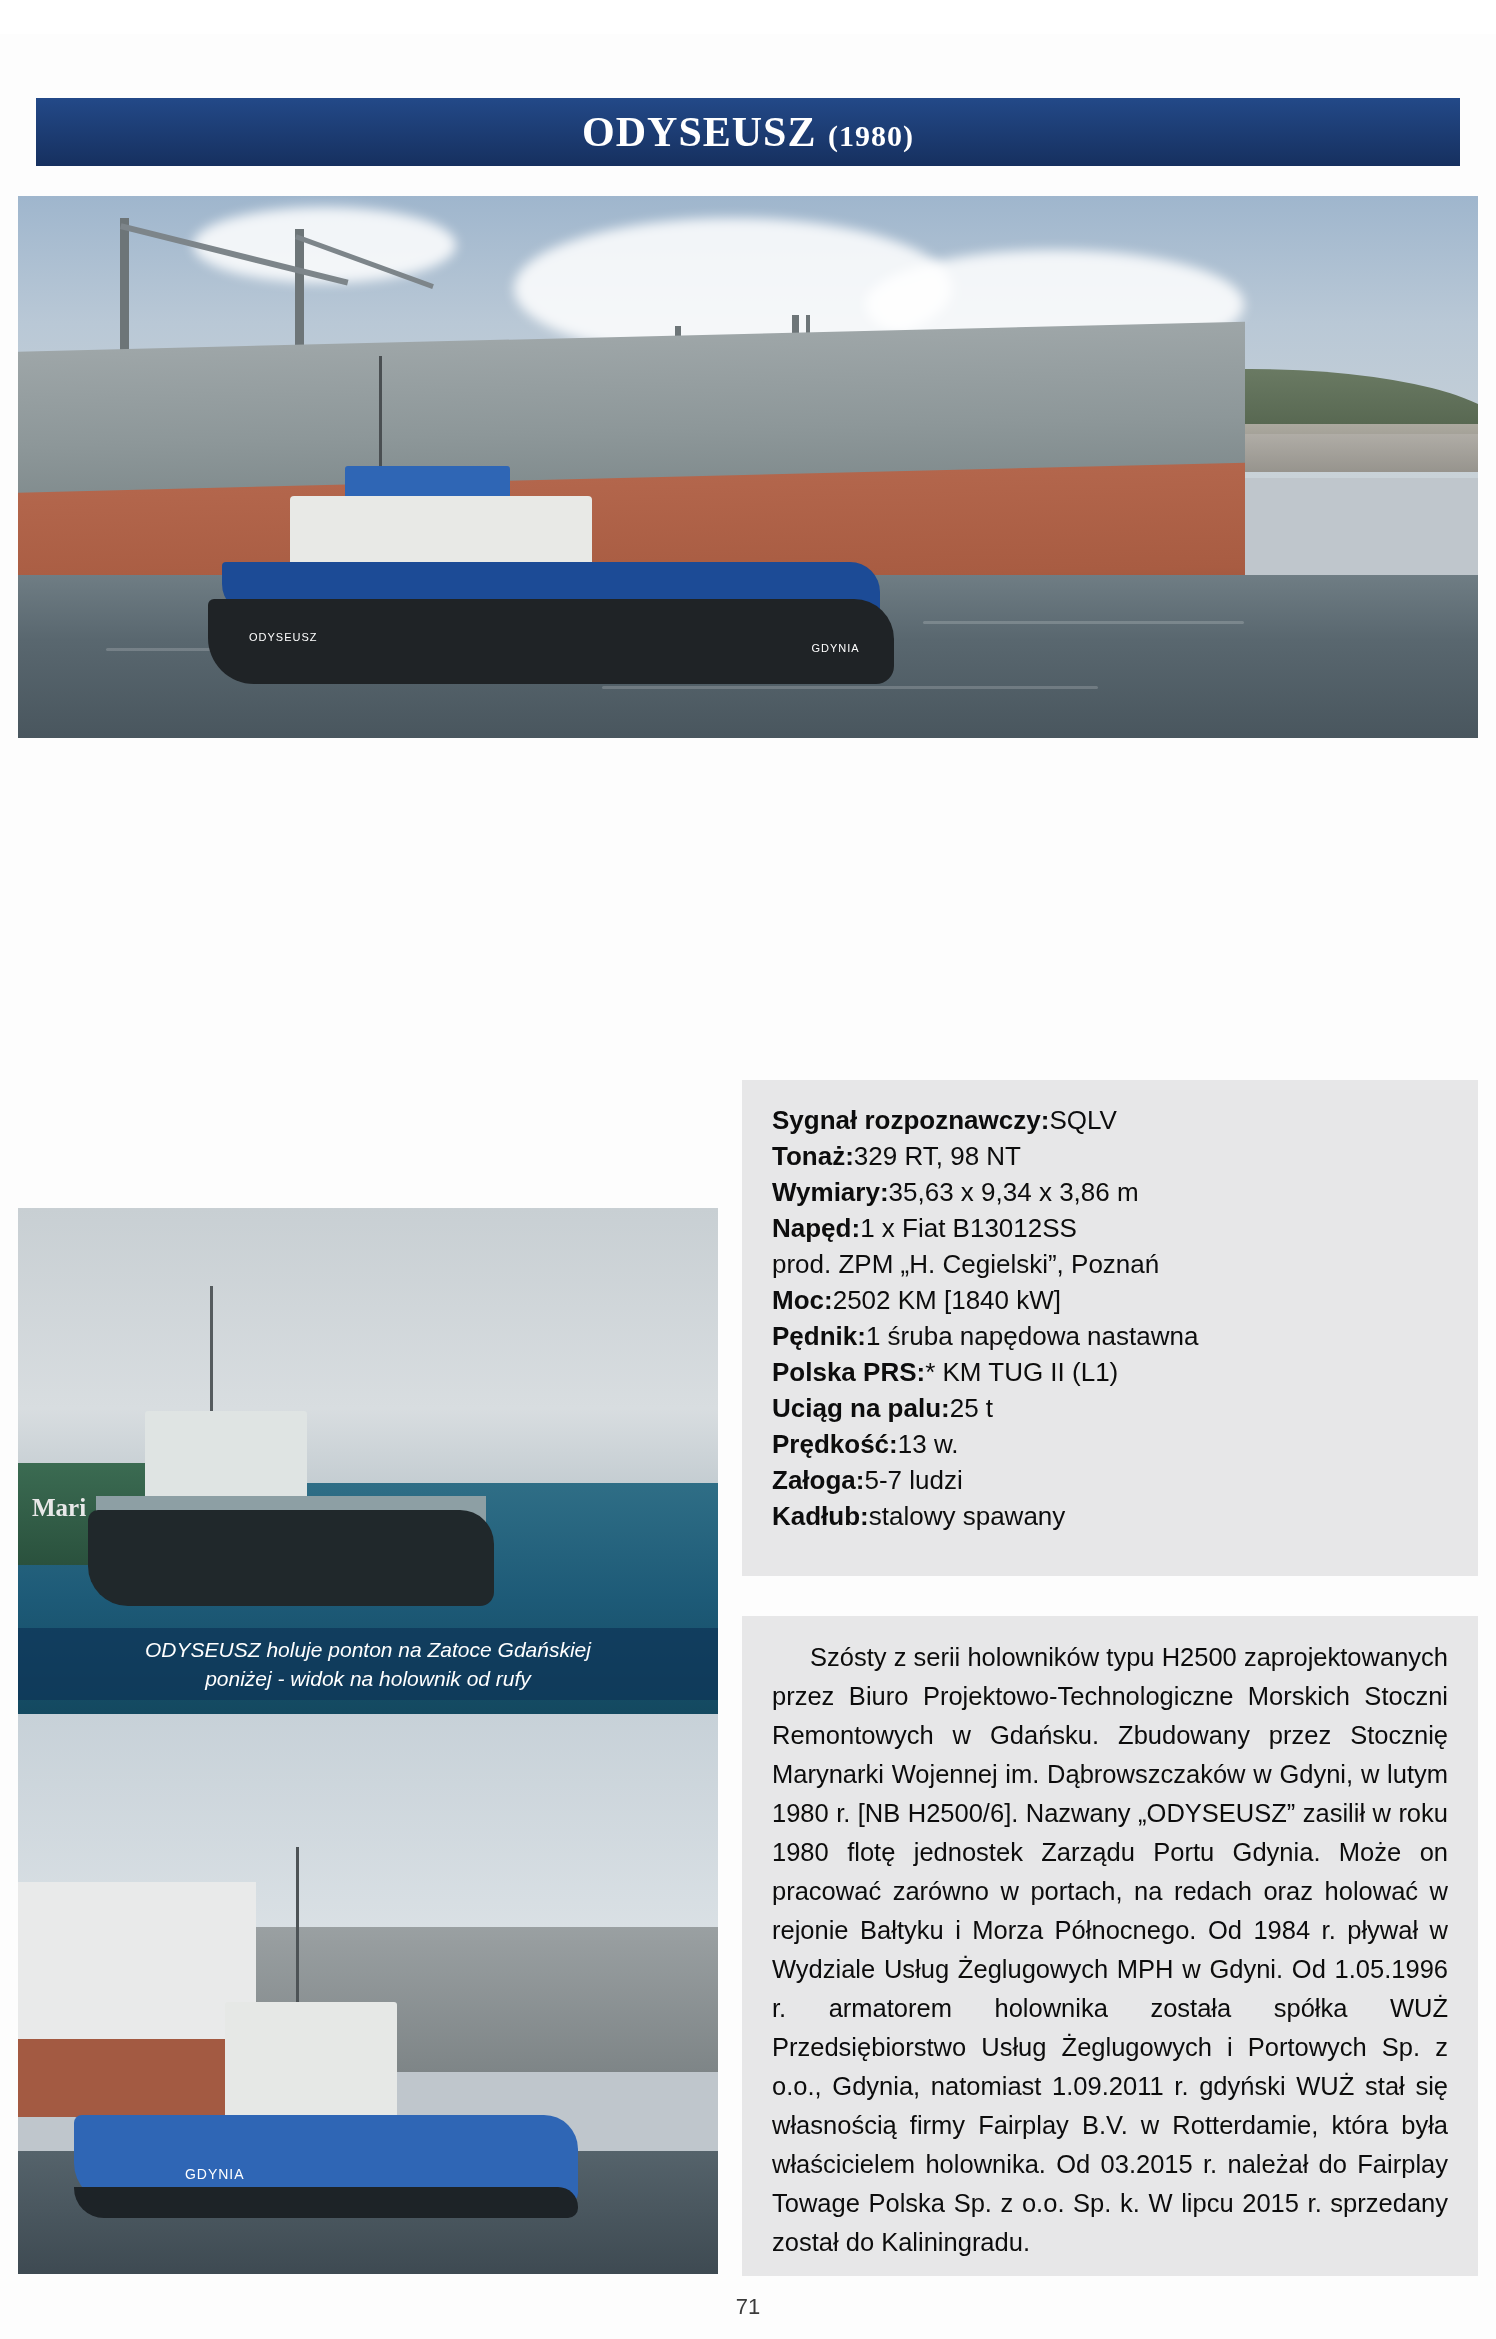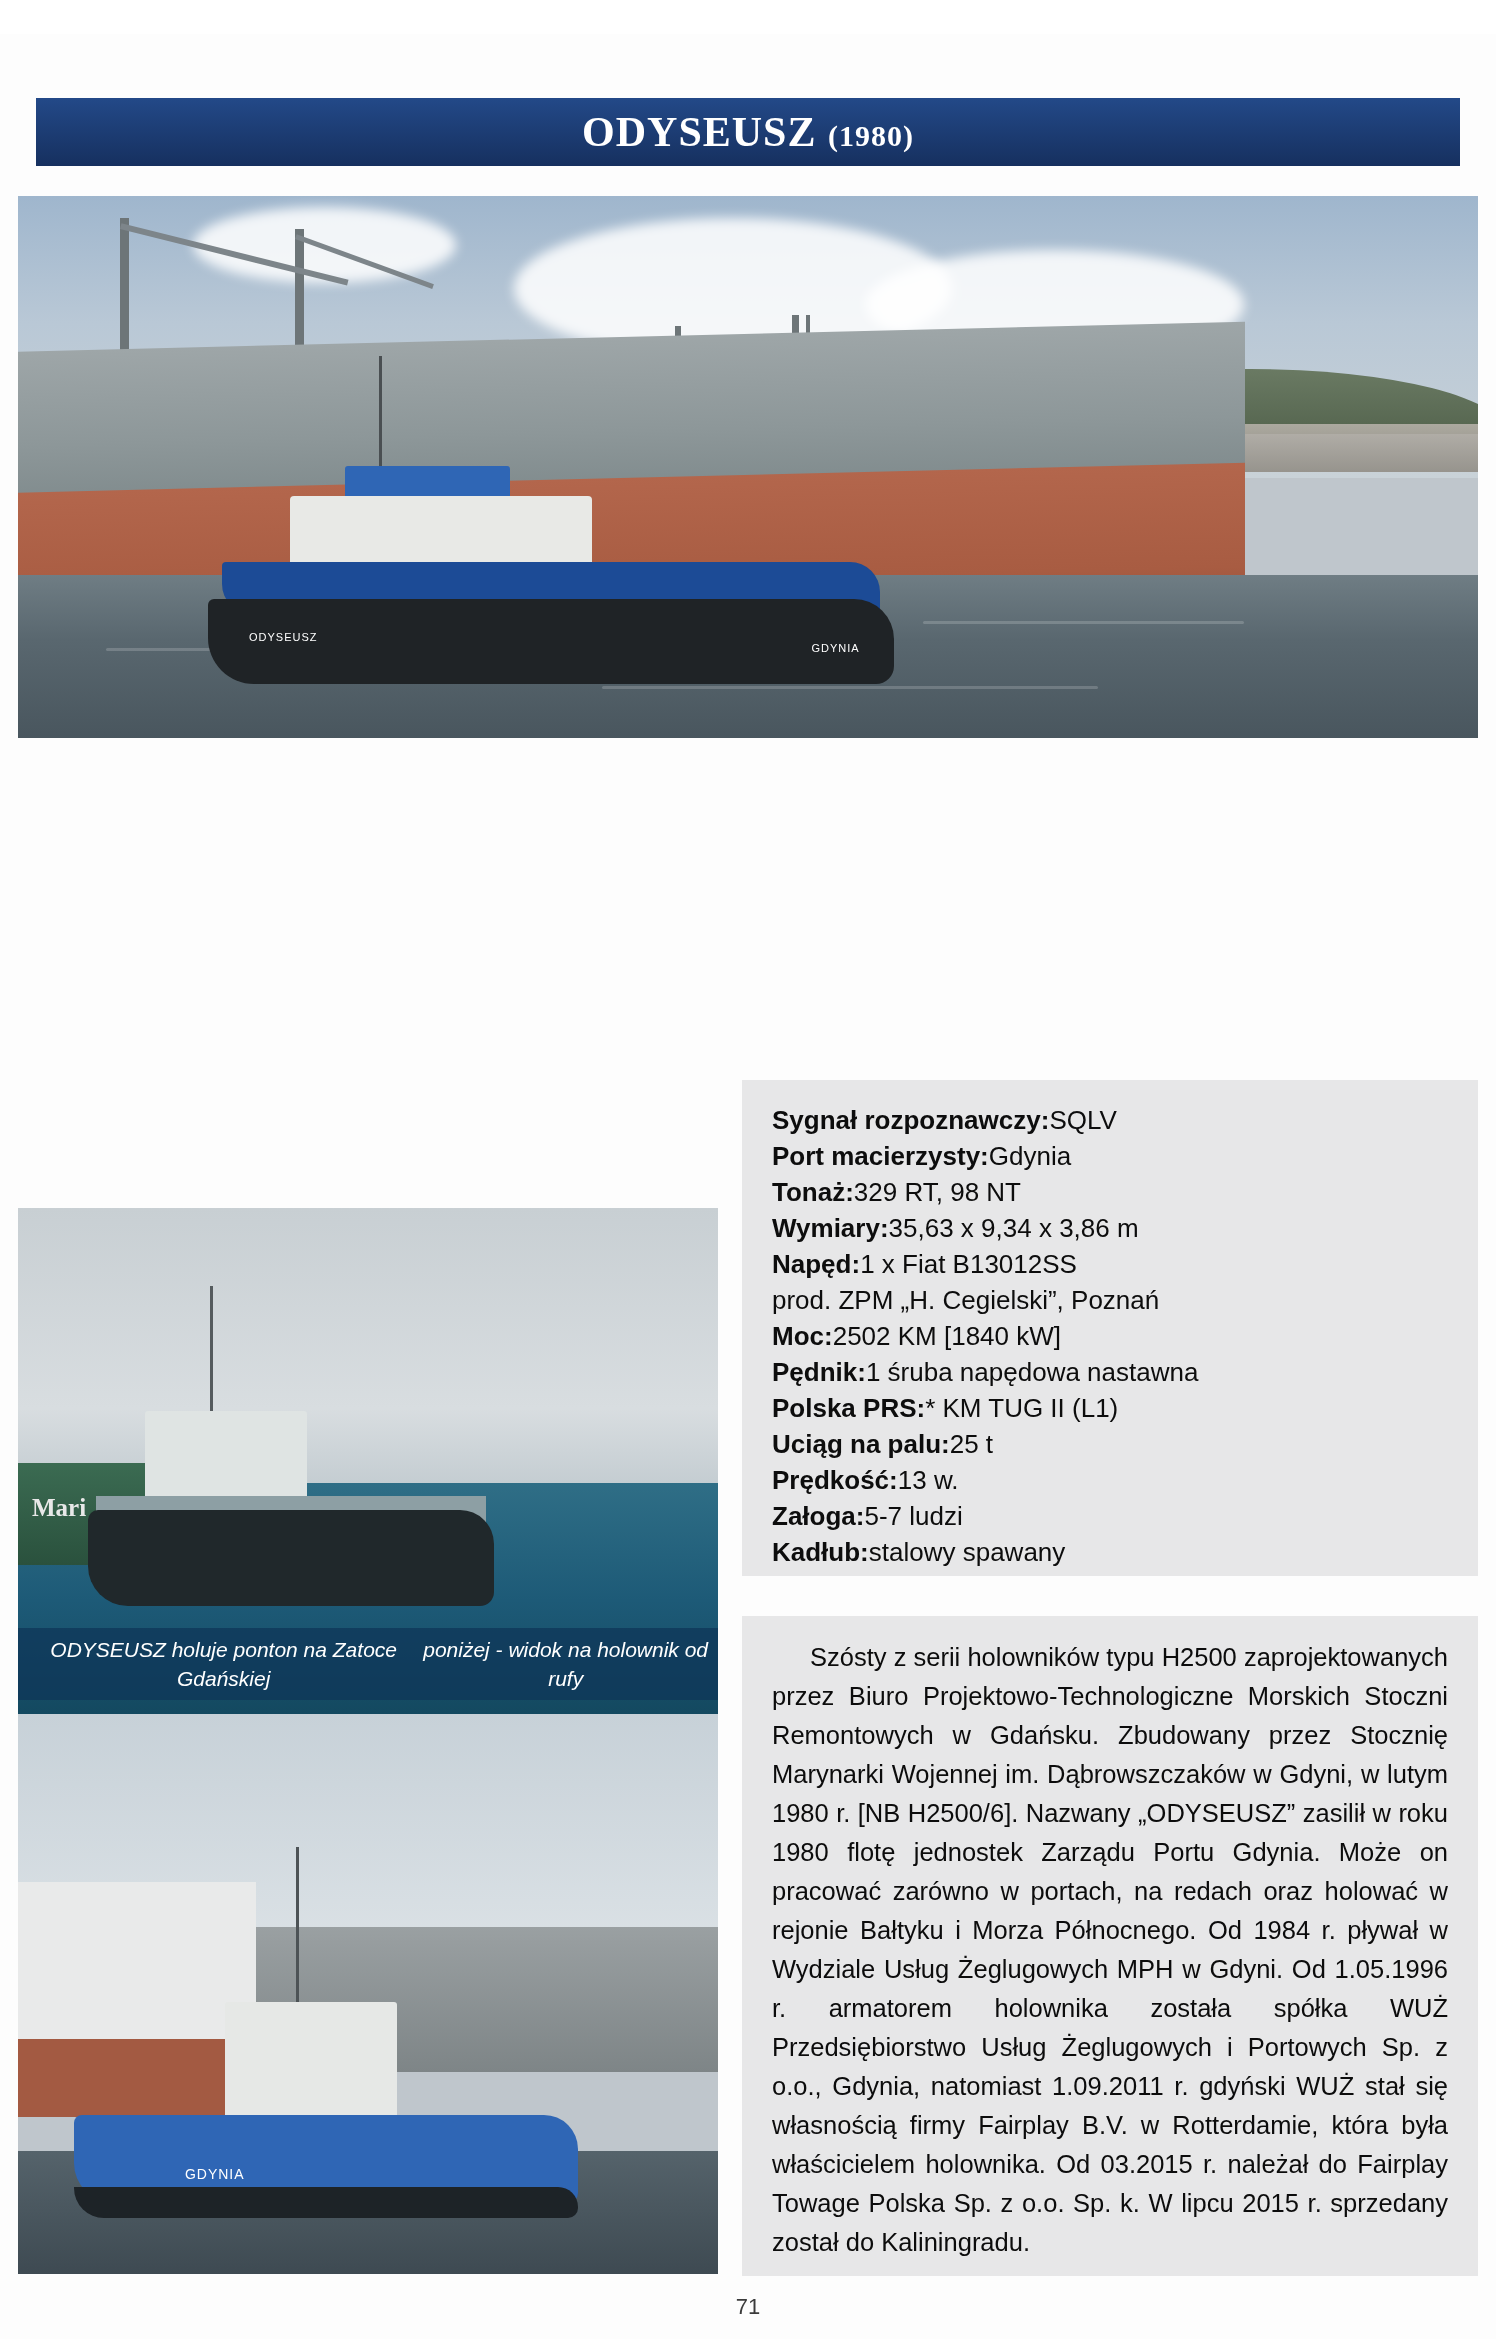--- a/index.html
+++ b/index.html
@@ -206,21 +206,21 @@
     top: 1620px;
     width: 700px;
     height: 72px;
     background: rgba(14,52,88,0.72);
     color: #ffffff;
     font-style: italic;
     font-size: 21px;
     line-height: 29px;
     text-align: center;
     display: flex;
-    flex-direction: row;
+    flex-direction: column;
     align-items: center;
     justify-content: center;
     padding: 0 8px;
     box-sizing: border-box;
   }
 
   
   .photo-third {
     left: 18px;
     top: 1706px;
@@ -387,24 +387,20 @@
       <div class="tug-hull-dark"></div>
       <div class="tug-text" style="left:6%;bottom:22%;">ODYSEUSZ</div>
       <div class="tug-text" style="right:5%;bottom:16%;">GDYNIA</div>
     </div>
   </div>
 
   <div class="spec-box">
     <div class="spec-row">
       <span class="spec-label">Sygnał rozpoznawczy:</span>
       <span class="spec-value">SQLV</span>
-    </div>
-    <div class="spec-row">
-      <span class="spec-label">Port macierzysty:</span>
-      <span class="spec-value">Gdynia</span>
     </div>
     <div class="spec-row">
       <span class="spec-label">Tonaż:</span>
       <span class="spec-value">329 RT, 98  NT</span>
     </div>
     <div class="spec-row">
       <span class="spec-label">Wymiary:</span>
       <span class="spec-value">35,63 x 9,34 x 3,86 m</span>
     </div>
     <div class="spec-row">

